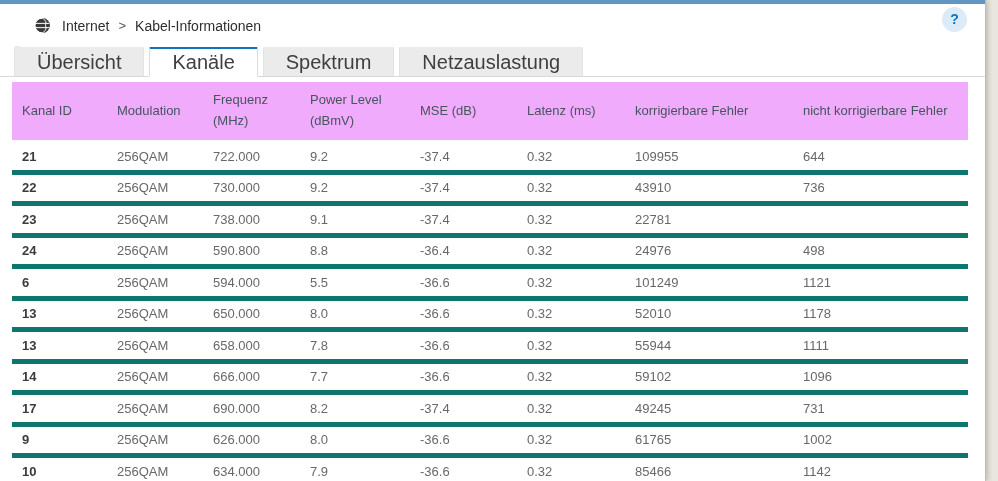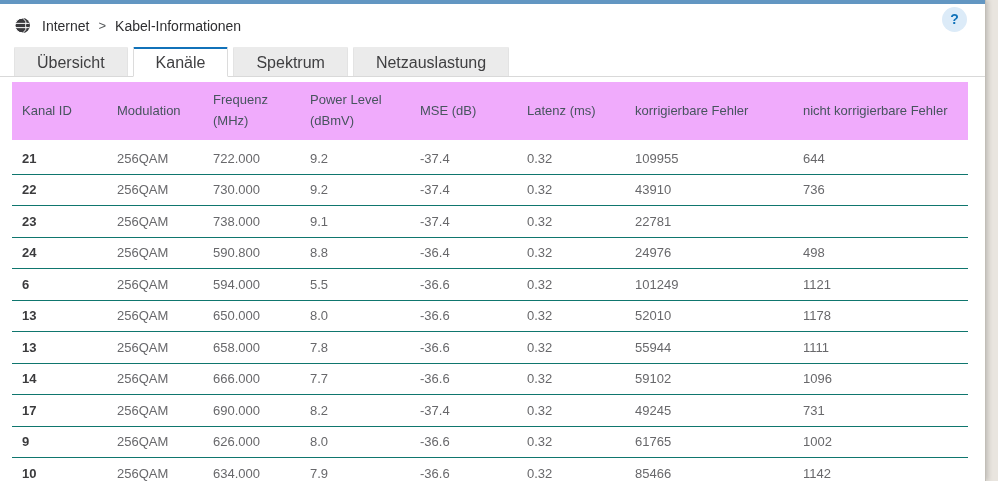--- a/index.html
+++ b/index.html
@@ -16,20 +16,21 @@
     box-shadow: 2px 0 5px rgba(0,0,0,0.18);
   }
   .topbar { height: 4px; width: 100%; background: #6296c2; }
 
   
   .header {
     position: relative; height: 43px;
     display: flex; align-items: center;
     padding-left: 14px;
     background: #ffffff;
+    margin-left: 20px;
   }
   .globe { width: 17px; height: 17px; display: inline-flex; margin-right: 11px; }
   .breadcrumb { display: flex; align-items: center; gap: 9px; font-size: 14px; color: #2f2f31; }
   .breadcrumb .crumb { color: #2f2f31; }
   .breadcrumb .sep { color: #55585a; font-size: 13px; }
   .help-btn {
     position: absolute; right: 18px; top: 3px;
     width: 25px; height: 25px; border-radius: 50%;
     background: #dcebf8; border: none;
     color: #1172b9; font-weight: bold; font-size: 14px;
@@ -40,21 +41,21 @@
   
   .tabbar {
     height: 30px; padding-left: 14px;
     border-bottom: 1px solid #d9d9d9;
     display: flex; align-items: flex-end;
     background: #ffffff;
   }
   .tab {
     height: 30px; margin-right: 5px; padding: 0 22px;
     font-family: "Liberation Sans", "DejaVu Sans", sans-serif;
-    font-size: 16px; color: #3f3f41;
+    font-size: 20px; color: #3f3f41;
     background: #ebebeb;
     border: 1px solid #e3e3e3; border-bottom: none;
     border-top: 3px solid #ebebeb;
     border-radius: 2px 2px 0 0;
     cursor: pointer;
   }
   .tab.active {
     background: #ffffff;
     border: 1px solid #dcdcdc; border-bottom: 1px solid #ffffff;
     border-top: 3px solid #1172b9;
@@ -68,21 +69,21 @@
     display: flex; background: #f0abfc; height: 58px;
   }
   .th {
     display: flex; align-items: center;
     padding-left: 10px; padding-right: 6px;
     font-size: 13px; color: #47545e; line-height: 1.6;
   }
   .tbody { padding-top: 3px; }
   .tr {
     display: flex; height: 31.5px;
-    border-bottom: 1px solid #0f766e;
+    border-bottom: 5px solid #0f766e;
     background: #ffffff;
   }
   .td {
     display: flex; align-items: center;
     padding-left: 10px; padding-right: 6px;
     font-size: 13px; color: #68686b; white-space: nowrap;
   }
   .td.col0 { color: #3b3b3d; font-weight: bold; }
   .col0 { width: 95px; }
   .col1 { width: 96px; }

